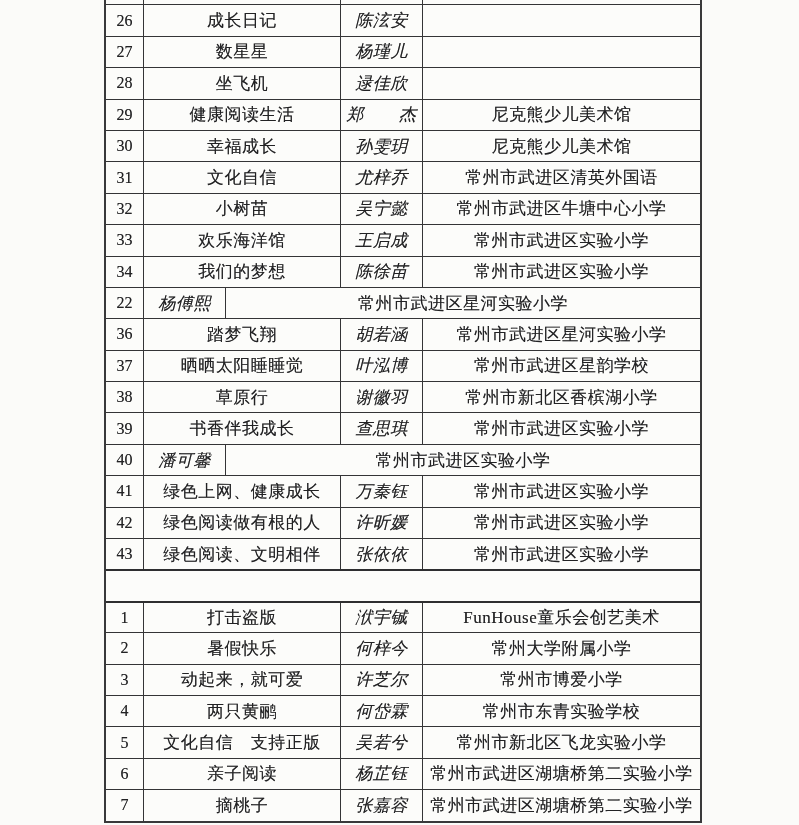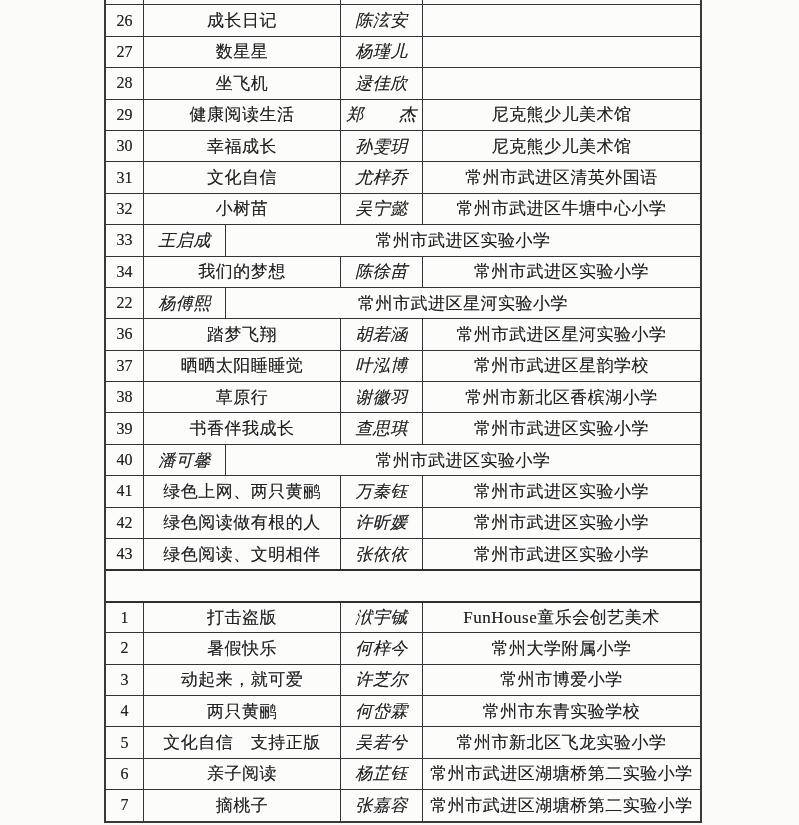--- a/index.html
+++ b/index.html
@@ -124,20 +124,21 @@
 
   <div class="t-row">
     <div class="cell c-no">32</div>
     <div class="cell c-title">小树苗</div>
     <div class="cell c-author">吴宁懿</div>
     <div class="cell c-school">常州市武进区牛塘中心小学</div>
   </div>
 
   <div class="t-row">
     <div class="cell c-no">33</div>
+    <div class="cell c-title">欢乐海洋馆</div>
     <div class="cell c-author">王启成</div>
     <div class="cell c-school">常州市武进区实验小学</div>
   </div>
 
   <div class="t-row">
     <div class="cell c-no">34</div>
     <div class="cell c-title">我们的梦想</div>
     <div class="cell c-author">陈徐苗</div>
     <div class="cell c-school">常州市武进区实验小学</div>
   </div>
@@ -177,21 +178,21 @@
   </div>
 
   <div class="t-row">
     <div class="cell c-no">40</div>
     <div class="cell c-author">潘可馨</div>
     <div class="cell c-school">常州市武进区实验小学</div>
   </div>
 
   <div class="t-row">
     <div class="cell c-no">41</div>
-    <div class="cell c-title">绿色上网、两只黄鹂</div>
+    <div class="cell c-title">绿色上网、健康成长</div>
     <div class="cell c-author">万秦钰</div>
     <div class="cell c-school">常州市武进区实验小学</div>
   </div>
 
   <div class="t-row">
     <div class="cell c-no">42</div>
     <div class="cell c-title">绿色阅读做有根的人</div>
     <div class="cell c-author">许昕媛</div>
     <div class="cell c-school">常州市武进区实验小学</div>
   </div>

